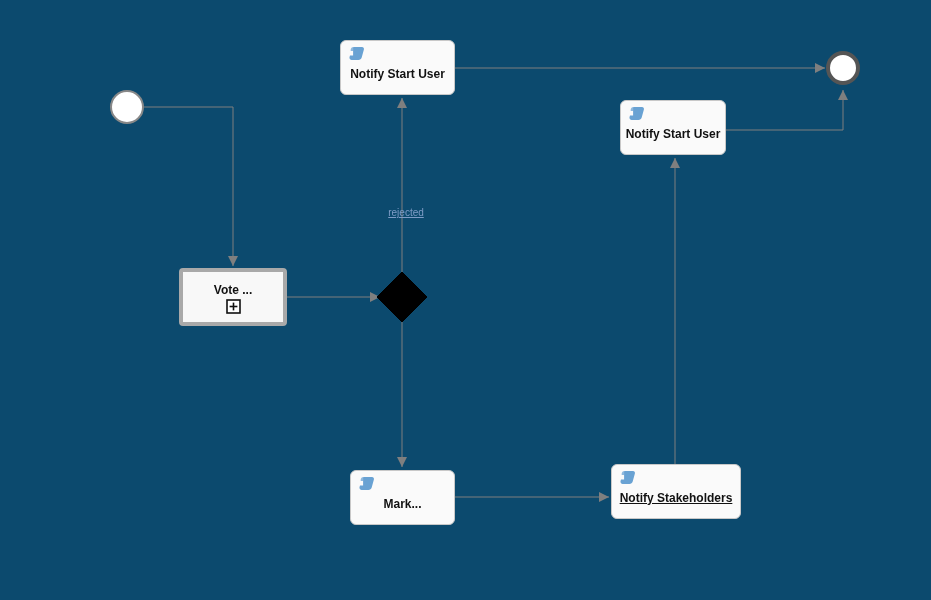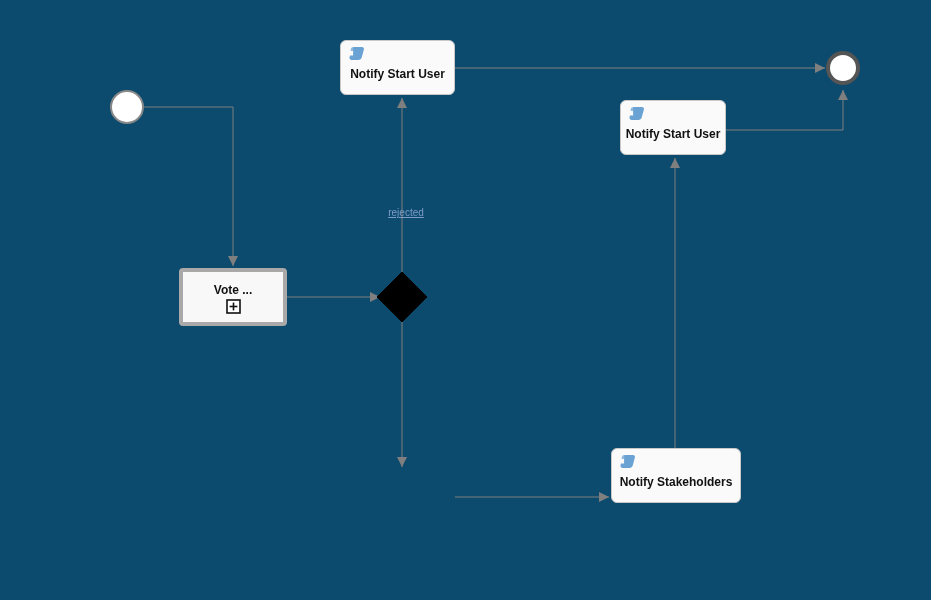--- a/index.html
+++ b/index.html
@@ -56,21 +56,21 @@
     box-sizing: border-box;
     width: 34px; height: 34px;
     background: #ffffff;
     border-radius: 50%;
   }
   #start-event { left: 110px; top: 90px; border: 2px solid #888888; }
   #end-event   { left: 826px; top: 51px; border: 4px solid #555555; }
   #task-notify-top   { left: 340px; top: 40px;  width: 115px; height: 55px; }
   #task-notify-right { left: 620px; top: 100px; width: 106px; height: 55px; }
   #task-mark         { left: 350px; top: 470px; width: 105px; height: 55px; }
-  #task-stakeholders { left: 611px; top: 448px; width: 130px; height: 55px; }
+  #task-stakeholders { left: 611px; top: 464px; width: 130px; height: 55px; text-decoration: underline; }
   #call-activity-vote { left: 179px; top: 268px; width: 108px; height: 58px; }
   #flow-label-rejected {
     position: absolute;
     left: 384px; top: 207px; width: 44px;
     text-align: center;
     font-size: 10px;
     font-weight: 400;
     color: #7e9cc6;
     text-decoration: underline;
   }
@@ -111,20 +111,27 @@
   </div>
 
   <div id="task-notify-right" class="task">
     <svg class="script-icon" width="17" height="15" viewBox="0 0 17 15">
       <path opacity="0.75" d="M5.4 0.9 C3.9 0.9 2.7 2.1 2.7 3.6 L2.7 4.9 L5.4 4.9 L5.4 3.9 C5.4 3 6.1 2.3 7 2.3 L7 0.9 Z" fill="#69a2d3"></path>
       <path d="M6.4 0.9 L14 0.9 C15.3 0.9 16.3 2.2 15.9 3.4 L13.7 11.4 C13.3 12.9 12 13.9 10.5 13.9 L3.6 13.9 C2.2 13.9 1.2 12.6 1.5 11.2 L2 9.5 L5.1 9.5 L5.1 3.9 C5.1 2.2 5.2 0.9 6.4 0.9 Z" fill="#69a2d3"></path>
     </svg>
     <span>Notify Start User</span>
   </div>
 
+  <div id="task-mark" class="task">
+    <svg class="script-icon" width="17" height="15" viewBox="0 0 17 15">
+      <path opacity="0.75" d="M5.4 0.9 C3.9 0.9 2.7 2.1 2.7 3.6 L2.7 4.9 L5.4 4.9 L5.4 3.9 C5.4 3 6.1 2.3 7 2.3 L7 0.9 Z" fill="#69a2d3"></path>
+      <path d="M6.4 0.9 L14 0.9 C15.3 0.9 16.3 2.2 15.9 3.4 L13.7 11.4 C13.3 12.9 12 13.9 10.5 13.9 L3.6 13.9 C2.2 13.9 1.2 12.6 1.5 11.2 L2 9.5 L5.1 9.5 L5.1 3.9 C5.1 2.2 5.2 0.9 6.4 0.9 Z" fill="#69a2d3"></path>
+    </svg>
+    <span>Mark...</span>
+  </div>
 
   <div id="task-stakeholders" class="task">
     <svg class="script-icon" width="17" height="15" viewBox="0 0 17 15">
       <path opacity="0.75" d="M5.4 0.9 C3.9 0.9 2.7 2.1 2.7 3.6 L2.7 4.9 L5.4 4.9 L5.4 3.9 C5.4 3 6.1 2.3 7 2.3 L7 0.9 Z" fill="#69a2d3"></path>
       <path d="M6.4 0.9 L14 0.9 C15.3 0.9 16.3 2.2 15.9 3.4 L13.7 11.4 C13.3 12.9 12 13.9 10.5 13.9 L3.6 13.9 C2.2 13.9 1.2 12.6 1.5 11.2 L2 9.5 L5.1 9.5 L5.1 3.9 C5.1 2.2 5.2 0.9 6.4 0.9 Z" fill="#69a2d3"></path>
     </svg>
     <span>Notify Stakeholders</span>
   </div>
 
   <div id="call-activity-vote" class="call-activity">

